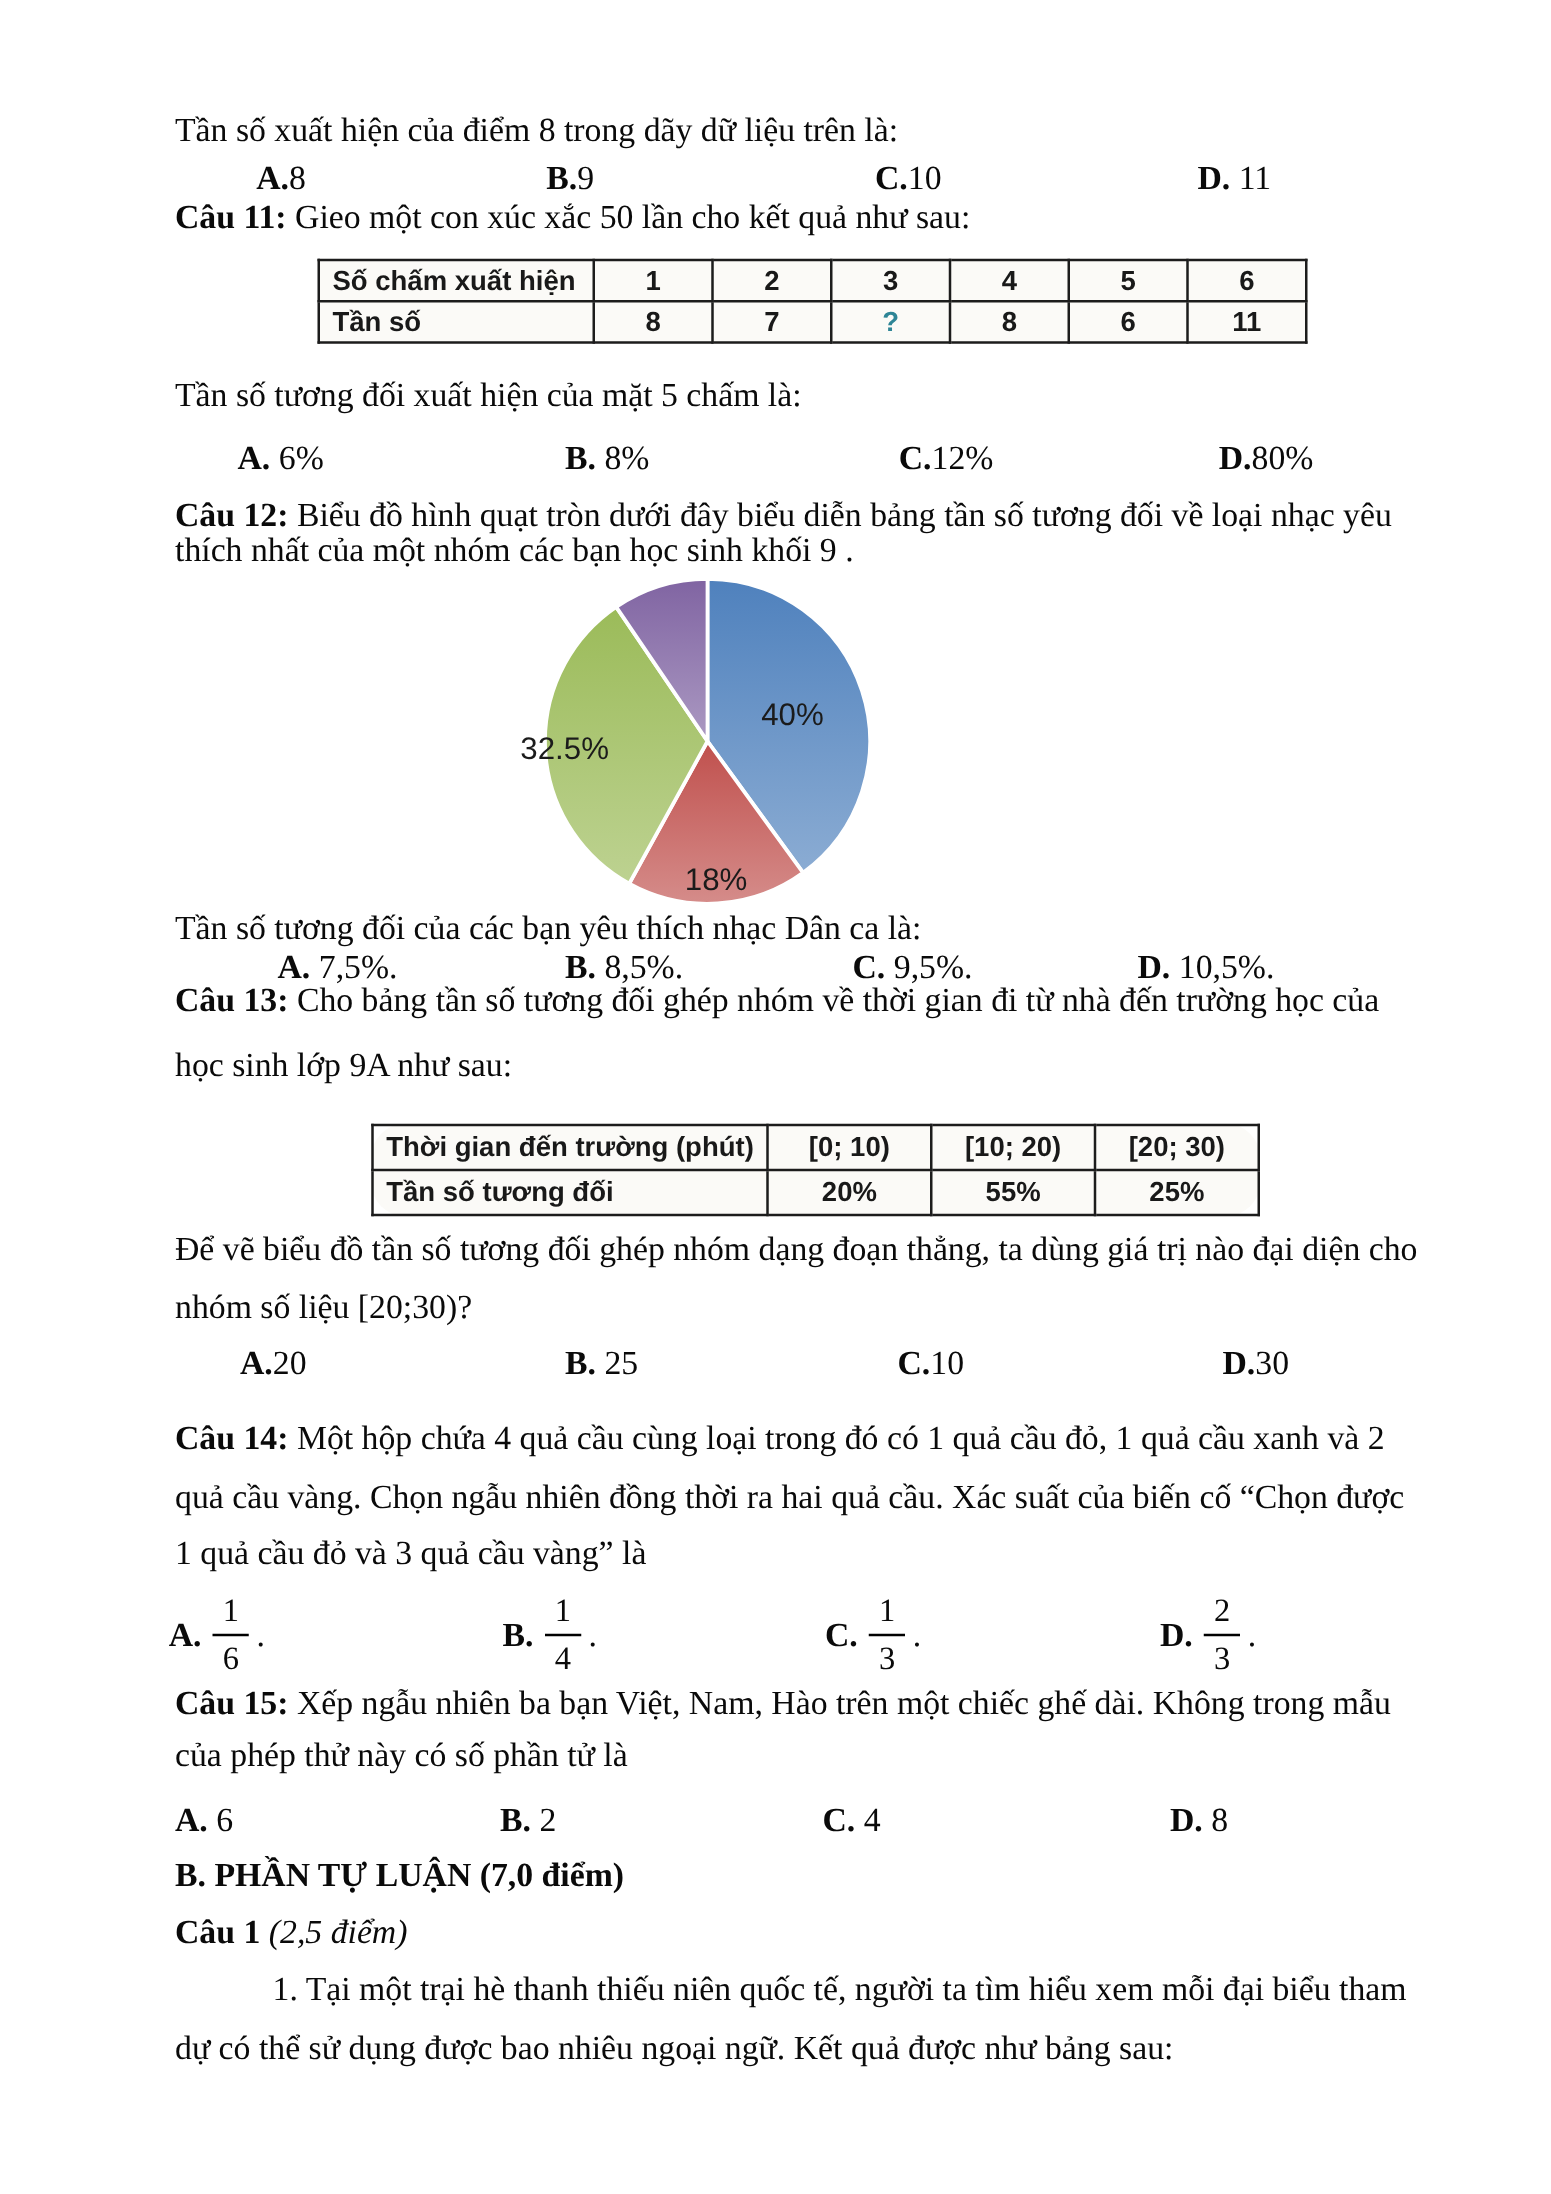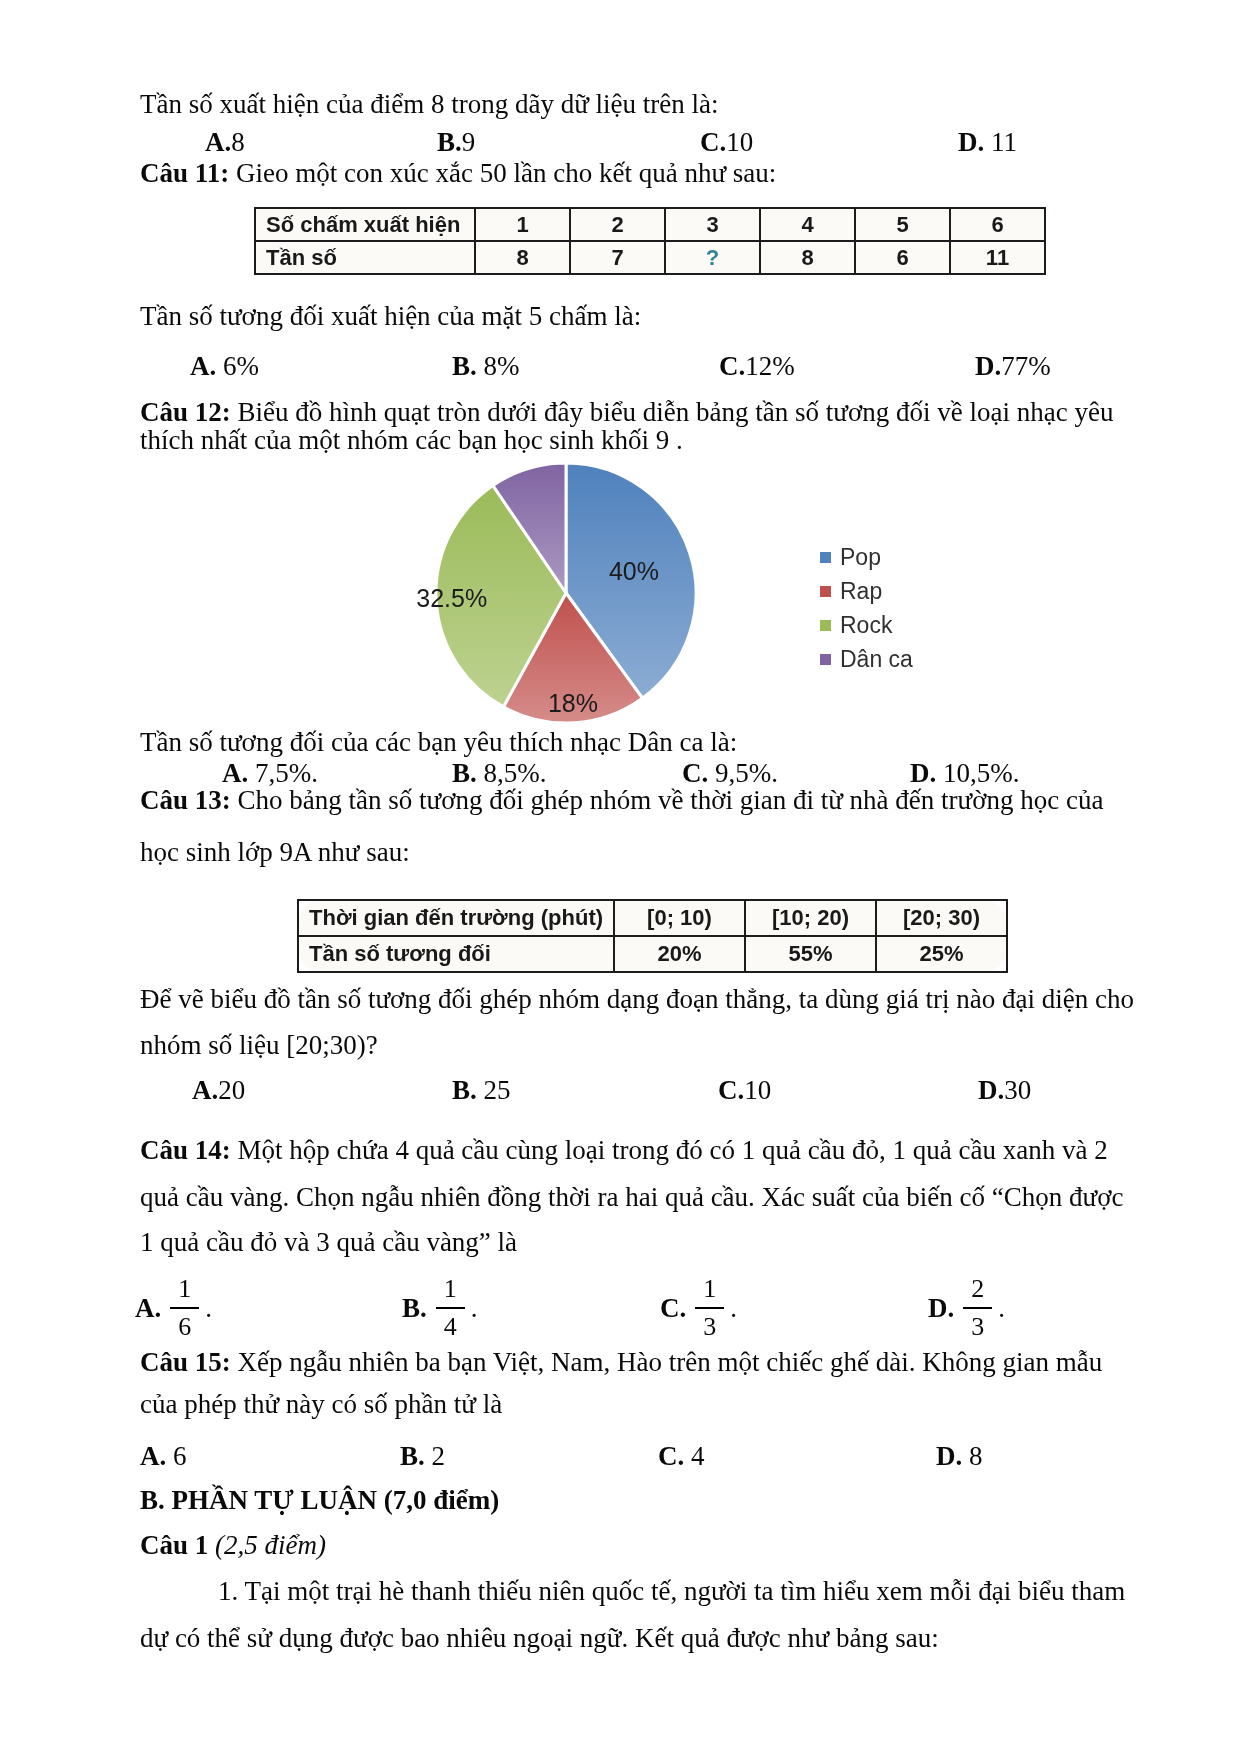--- a/index.html
+++ b/index.html
@@ -82,21 +82,21 @@
       <td>11</td>
     </tr>
   </tbody>
     </table>
 
   <div class="line" style="top:296px">Tần số tương đối xuất hiện của mặt 5 chấm là:</div>
   <div class="optrow" style="top:346px">
     <span class="opt" style="left:190px"><b>A.</b><span> 6%</span></span>
     <span class="opt" style="left:452px"><b>B.</b><span> 8%</span></span>
     <span class="opt" style="left:719px"><b>C.</b><span>12%</span></span>
-    <span class="opt" style="left:975px"><b>D.</b><span>77%</span></span>
+    <span class="opt" style="left:975px"><b>D.</b><span>80%</span></span>
   </div>
 
   <div class="line" style="top:392px"><b>Câu 12:</b><span> Biểu đồ hình quạt tròn dưới đây biểu diễn bảng tần số tương đối về loại nhạc yêu</span></div>
   <div class="line" style="top:420px">thích nhất của một nhóm các bạn học sinh khối 9 .</div>
 
   <div class="pie-wrap">
     <svg id="pie-svg" width="280" height="280" viewBox="0 0 280 280">
         <defs>
           <linearGradient id="pg0" x1="0" y1="0" x2="0" y2="1">
             <stop offset="0" stop-color="#4f81bd"></stop>
@@ -116,38 +116,20 @@
           </linearGradient>
         </defs>
         <path d="M 140 140 L 140.00 10.00 A 130 130 0 0 1 216.41 245.17 Z" fill="url(#pg0)" stroke="#ffffff" stroke-width="3" stroke-linejoin="round"></path>
         <text x="208.0" y="126.9" text-anchor="middle" class="pie-label">40%</text>
         <path d="M 140 140 L 216.41 245.17 A 130 130 0 0 1 77.37 253.92 Z" fill="url(#pg1)" stroke="#ffffff" stroke-width="3" stroke-linejoin="round"></path>
         <text x="146.9" y="259.3" text-anchor="middle" class="pie-label">18%</text>
         <path d="M 140 140 L 77.37 253.92 A 130 130 0 0 1 66.93 32.48 Z" fill="url(#pg2)" stroke="#ffffff" stroke-width="3" stroke-linejoin="round"></path>
         <text x="25.7" y="154.4" text-anchor="middle" class="pie-label">32.5%</text>
         <path d="M 140 140 L 66.93 32.48 A 130 130 0 0 1 140.00 10.00 Z" fill="url(#pg3)" stroke="#ffffff" stroke-width="3" stroke-linejoin="round"></path>
       </svg>
-  </div>
-  <div class="legend">
-    <div class="litem">
-        <span class="lsq" style="background: rgb(79, 129, 189);"></span>
-        <span class="ltext">Pop</span>
-      </div>
-    <div class="litem">
-        <span class="lsq" style="background: rgb(192, 80, 77);"></span>
-        <span class="ltext">Rap</span>
-      </div>
-    <div class="litem">
-        <span class="lsq" style="background: rgb(155, 187, 89);"></span>
-        <span class="ltext">Rock</span>
-      </div>
-    <div class="litem">
-        <span class="lsq" style="background: rgb(128, 100, 162);"></span>
-        <span class="ltext">Dân ca</span>
-      </div>
   </div>
 
   <div class="line" style="top:722px">Tần số tương đối của các bạn yêu thích nhạc Dân ca là:</div>
   <div class="optrow" style="top:753px">
     <span class="opt" style="left:222px"><b>A.</b><span> 7,5%.</span></span>
     <span class="opt" style="left:452px"><b>B.</b><span> 8,5%.</span></span>
     <span class="opt" style="left:682px"><b>C.</b><span> 9,5%.</span></span>
     <span class="opt" style="left:910px"><b>D.</b><span> 10,5%.</span></span>
   </div>
 
@@ -218,21 +200,21 @@
     <span class="fopt" style="left:928px">
       <b>D.</b>
       <span class="frac">
           <span class="fnum">2</span>
           <span class="fden">3</span>
         </span>
       <span class="fsuf">.</span>
     </span>
   </div>
 
-  <div class="line" style="top:1342px"><b>Câu 15:</b><span> Xếp ngẫu nhiên ba bạn Việt, Nam, Hào trên một chiếc ghế dài. Không gian mẫu</span></div>
+  <div class="line" style="top:1342px"><b>Câu 15:</b><span> Xếp ngẫu nhiên ba bạn Việt, Nam, Hào trên một chiếc ghế dài. Không trong mẫu</span></div>
   <div class="line" style="top:1384px">của phép thử này có số phần tử là</div>
   <div class="optrow" style="top:1436px">
     <span class="opt" style="left:140px"><b>A.</b><span> 6</span></span>
     <span class="opt" style="left:400px"><b>B.</b><span> 2</span></span>
     <span class="opt" style="left:658px"><b>C.</b><span> 4</span></span>
     <span class="opt" style="left:936px"><b>D.</b><span> 8</span></span>
   </div>
 
   <div class="line" style="top:1480px;font-weight:bold">B. PHẦN TỰ LUẬN (7,0 điểm)</div>
   <div class="line" style="top:1525px"><b>Câu 1 </b><span class="it">(2,5 điểm)</span></div>

